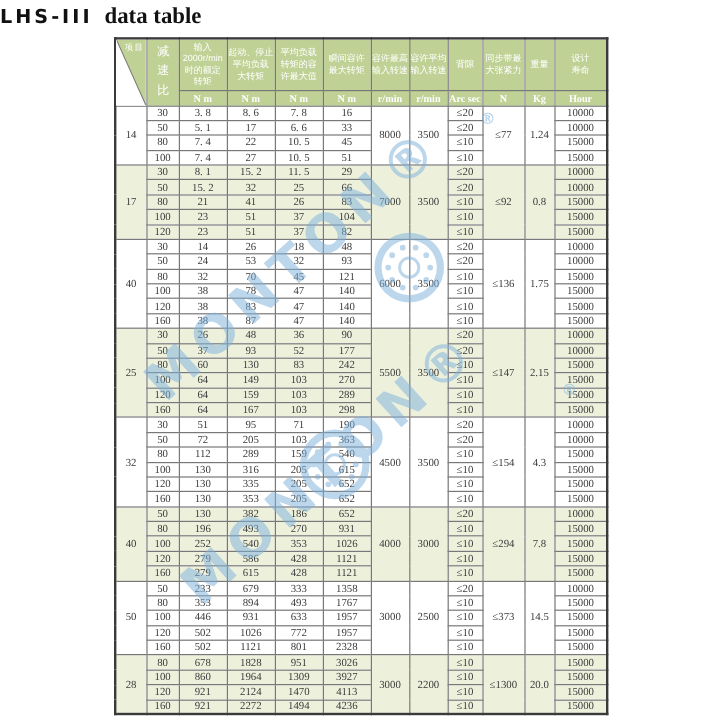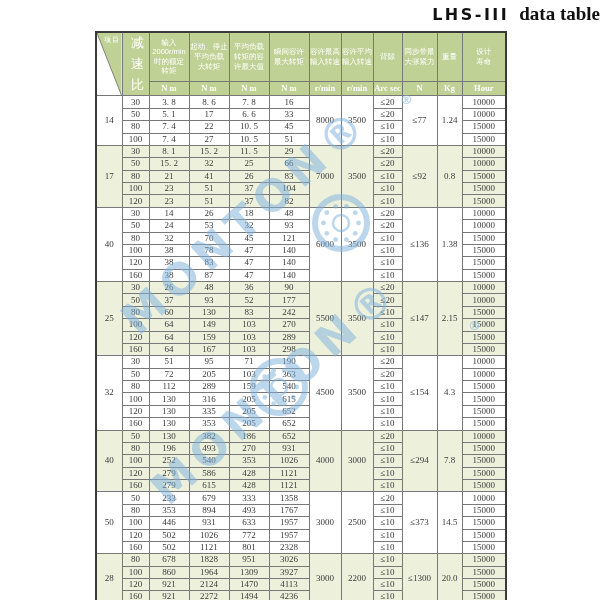--- a/index.html
+++ b/index.html
@@ -1,37 +1,37 @@
 <!DOCTYPE html>
 <html><head>
 <meta charset="utf-8">
 <style>
   html,body{margin:0;padding:0;width:600px;height:600px;background:#fff;overflow:hidden;}
   body{font-family:"Liberation Serif",serif;color:#3b3b3b;position:relative;}
 
-  .title{position:absolute;top:3px;left:0;width:600px;text-align:right;white-space:nowrap;}
+  .title{position:absolute;top:3px;left:0;width:600px;text-align:left;white-space:nowrap;}
   .title .model{font-family:"DejaVu Sans",sans-serif;font-weight:bold;font-size:16px;letter-spacing:2.5px;color:#111;}
   .title .rest{font-family:"Liberation Serif",serif;font-weight:bold;font-size:19px;color:#111;margin-left:6px;}
 
   table.spec{position:absolute;left:95px;top:31px;width:410px;border-collapse:collapse;table-layout:fixed;
              border:2px solid #3a3a3a;}
   table.spec th,table.spec td{border:1px solid #787878;padding:0;text-align:center;vertical-align:middle;overflow:hidden;}
 
   thead th{background:#bfd194;color:#ffffff;font-weight:normal;}
   thead tr.main-hdr{height:43px;}
   thead tr.unit-hdr{height:13px;}
   thead th.hdr-title{font-size:7.5px;line-height:1.28;white-space:pre-line;font-family:"Liberation Sans",sans-serif;}
   thead th.unit{font-size:8.5px;font-weight:bold;font-family:"Liberation Serif",serif;text-align:center;}
   thead{border-bottom:1.5px solid #3a3a3a;}
 
   th.corner{background:#fff;position:relative;}
   th.corner svg{position:absolute;left:0;top:0;width:100%;height:100%;}
   th.corner .corner-label{position:absolute;top:2px;left:7px;font-size:7px;color:#fff;letter-spacing:1px;
                           font-family:"Liberation Sans",sans-serif;}
-  th.ratio-hdr{font-size:13px;font-family:"Liberation Sans",sans-serif;}
+  th.ratio-hdr{font-size:10px;font-family:"Liberation Sans",sans-serif;}
   th.ratio-hdr .vert{display:inline-block;width:9px;word-break:break-all;line-height:1.6;color:#fff;}
 
   tbody tr{height:12.38px;}
   tbody td{font-size:9px;line-height:1;}
   tr.band-white td{background:#ffffff;}
   tr.band-green td{background:#edf1dc;}
 
   .watermark{position:absolute;left:0;top:0;width:600px;height:600px;pointer-events:none;z-index:5;opacity:0.52;}
   .wm-text{position:absolute;font-family:"DejaVu Sans",sans-serif;font-weight:bold;font-size:44px;
            letter-spacing:7px;color:#7fb2dc;white-space:nowrap;transform-origin:0 50%;transform:rotate(-42deg);}
@@ -211,21 +211,21 @@
         <td rowspan="6">40</td>
         <td>30</td>
         <td>14</td>
         <td>26</td>
         <td>18</td>
         <td>48</td>
         <td rowspan="6">6000</td>
         <td rowspan="6">3500</td>
         <td>≤20</td>
         <td rowspan="6">≤136</td>
-        <td rowspan="6">1.38</td>
+        <td rowspan="6">1.75</td>
         <td>10000</td>
       </tr>
       <tr class="band-white">
         <td>50</td>
         <td>24</td>
         <td>53</td>
         <td>32</td>
         <td>93</td>
         <td>≤20</td>
         <td>10000</td>

